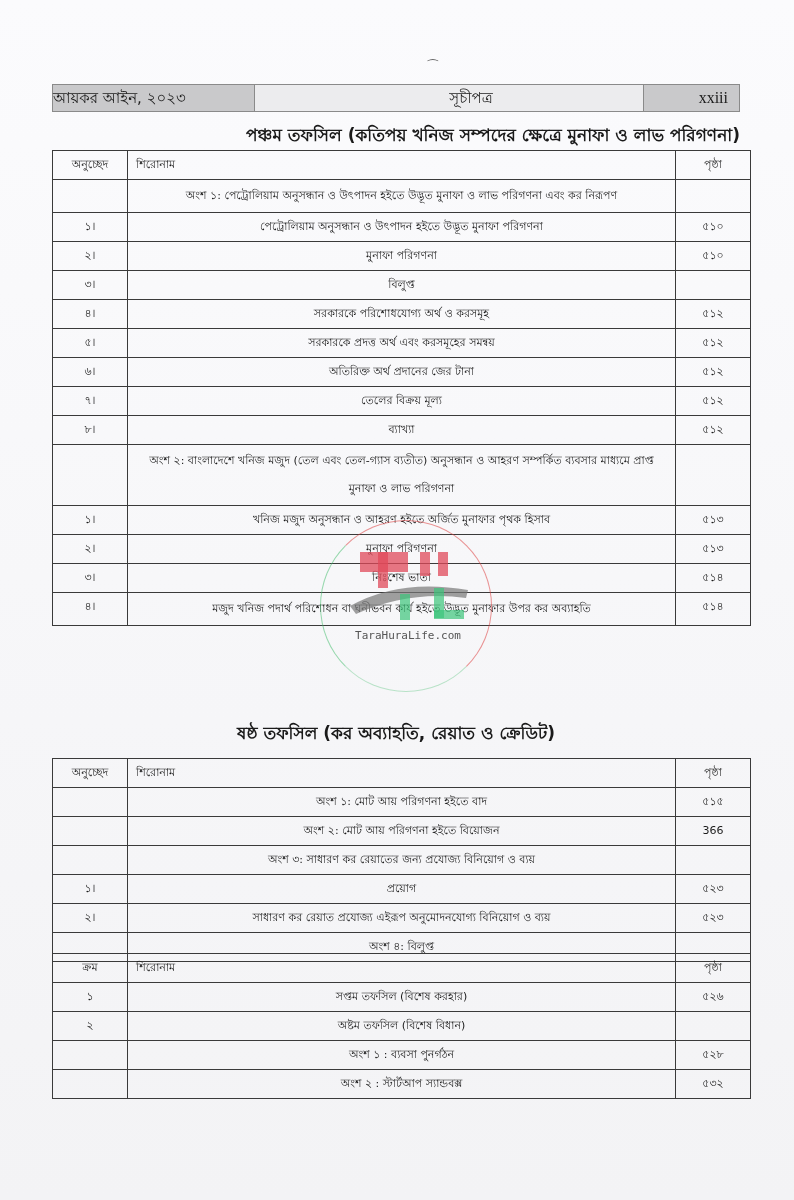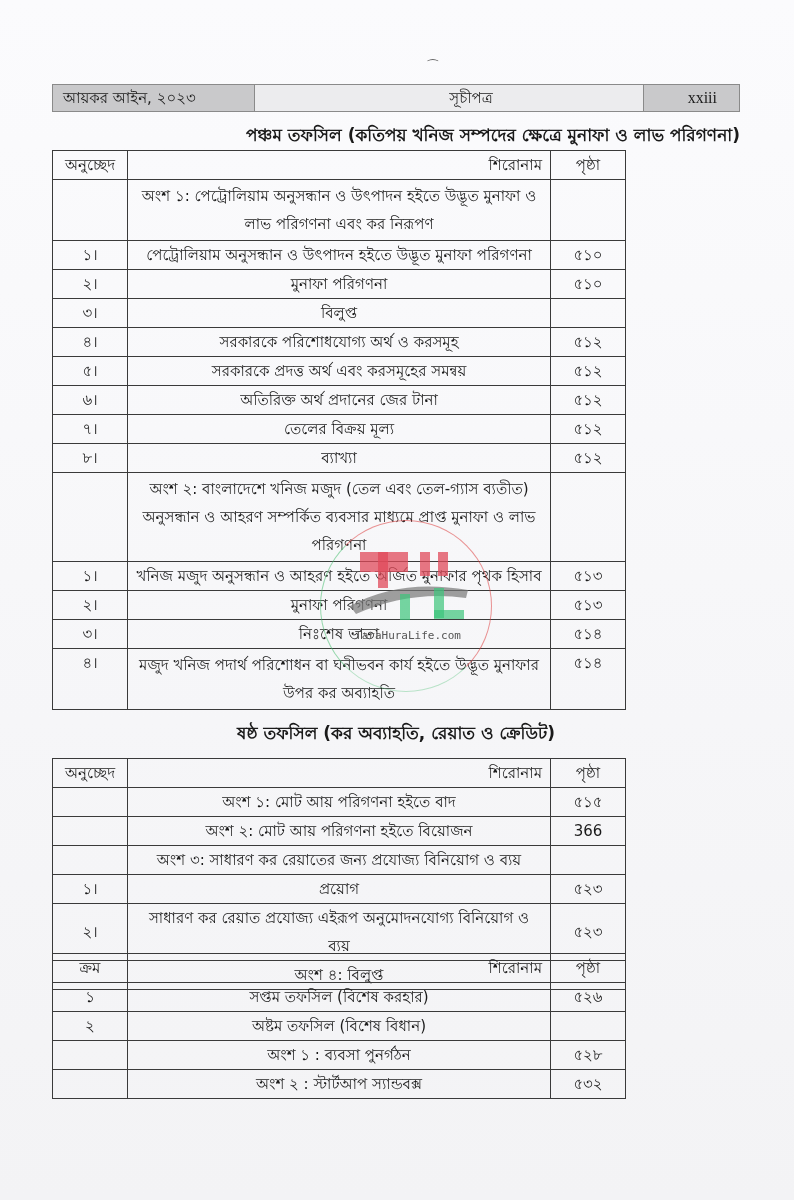--- a/index.html
+++ b/index.html
@@ -31,68 +31,67 @@
       box-sizing: border-box;
     }
     .run-header .cell {
       display: flex; align-items: center;
       font-size: 15px;
       box-sizing: border-box;
     }
     .run-header .left {
       width: 202px;
       background: #c9c9cb;
-      padding-left: 10px;
       border-right: 1px solid #8a8a8a;
     }
     .run-header .mid {
       flex: 1;
       background: #ececee;
       justify-content: center;
       padding-left: 44px;
     }
     .run-header .right {
       width: 96px;
       background: #c9c9cb;
       justify-content: flex-end;
-      padding-right: 22px;
+      padding-right: 11px;
       border-left: 1px solid #8a8a8a;
       font-family: "Liberation Serif", serif;
       font-size: 16px;
     }
     
     .section-title {
       position: absolute;
       left: 52px; width: 688px;
       text-align: center;
       font-size: 17px;
       font-weight: bold;
     }
     
     table.toc {
       position: absolute;
       left: 52px;
-      width: 574px;
+      width: 699px;
       border-collapse: collapse;
-      font-size: 15px;
+      font-size: 11px;
       background: transparent;
     }
     table.toc th, table.toc td {
       border: 1px solid #3a3a3a;
       padding: 0 8px;
       vertical-align: middle;
       line-height: 28px;
     }
     table.toc th {
       font-weight: normal;
       height: 28px;
     }
     table.toc .c-num { width: 58px; text-align: center; }
     table.toc .c-title { text-align: center; }
-    table.toc th.c-title { text-align: right; }
+    table.toc th.c-title { text-align: left; }
     table.toc .c-page { width: 58px; text-align: center; }
     table.toc td { height: 28px; }
     table.toc td.multi { line-height: 28px; padding-top: 2px; padding-bottom: 2px; }
     
     .watermark {
       position: absolute;
       left: 300px; top: 520px;
       width: 200px; height: 170px;
       pointer-events: none;
     }

